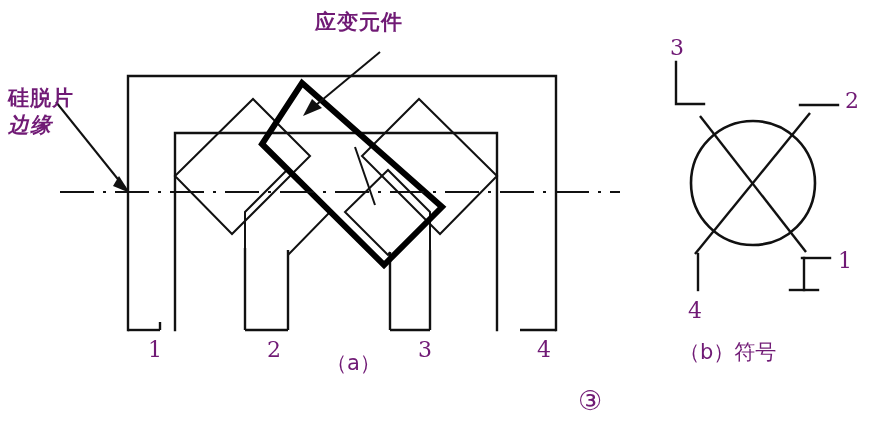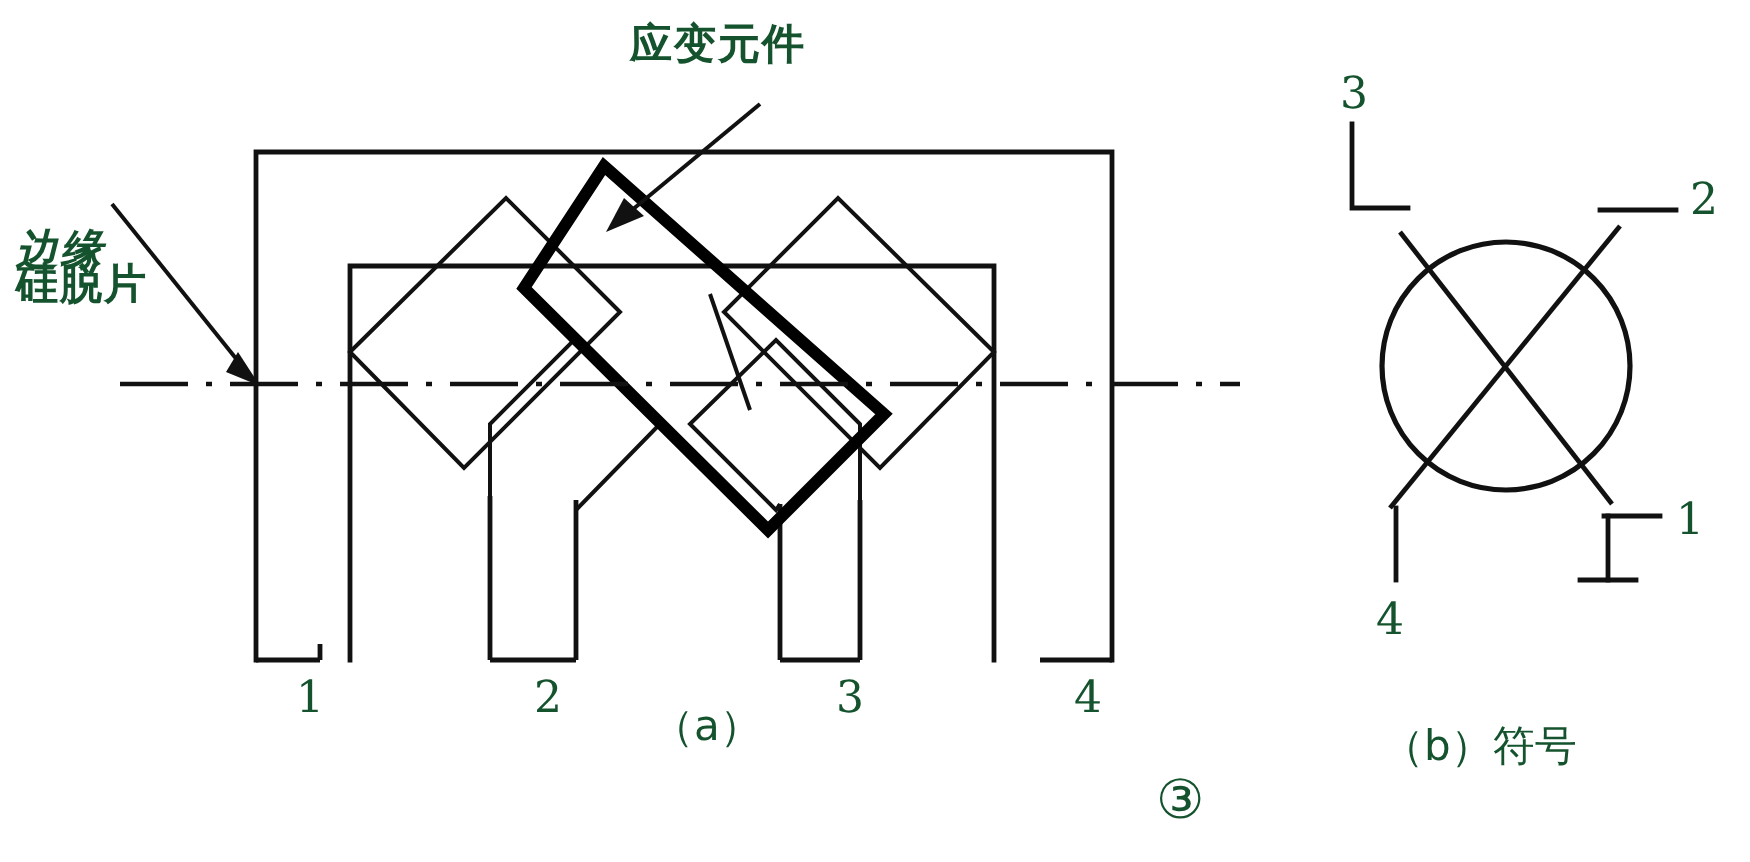--- a/index.html
+++ b/index.html
@@ -16,21 +16,21 @@
   }
   #figure {
     position: absolute;
     left: 0;
     top: 0;
     width: 875px;
     height: 431px;
   }
   .lbl {
     position: absolute;
-    color: #14532d;
+    color: #701a75;
     white-space: nowrap;
     line-height: 1.15;
   }
   .cn {
     font-family: "DejaVu Sans", sans-serif;
     font-size: 21px;
     font-weight: 600;
     letter-spacing: 1px;
   }
   .num {
@@ -134,32 +134,32 @@
     <path d="M 802 258 L 830 258"></path>
 
     <path d="M 698 254 L 698 290"></path>
 
     <path d="M 790 290 L 818 290"></path>
     <path d="M 804 258 L 804 290"></path>
   </g>
 
 </svg>
 
-<div class="lbl cn" style="left:8px; top:86px;margin-top:44px;">硅脱片</div>
+<div class="lbl cn" style="left:8px; top:86px;">硅脱片</div>
 <div class="lbl cn" style="left:8px; top:113px;font-style:italic;">边缘</div>
 
 <div class="lbl cn" style="left:315px; top:10px;">应变元件</div>
 
 <div class="lbl num" style="left:148px; top:337px;">1</div>
 <div class="lbl num" style="left:267px; top:337px;">2</div>
 <div class="lbl num" style="left:418px; top:337px;">3</div>
 <div class="lbl num" style="left:537px; top:337px;">4</div>
 
 <div class="lbl cap" style="left:326px; top:351px;">（a）</div>
 
 <div class="lbl num" style="left:670px; top:35px;">3</div>
 <div class="lbl num" style="left:845px; top:88px;">2</div>
 <div class="lbl num" style="left:838px; top:248px;">1</div>
 <div class="lbl num" style="left:688px; top:298px;">4</div>
 
-<div class="lbl cap" style="left:679px; top:361px;margin-left:12px;">（b）符号</div>
+<div class="lbl cap" style="left:679px; top:340px;">（b）符号</div>
 
 <div class="lbl circled" style="left:578px; top:385px;">③</div>
 
 </body></html>

